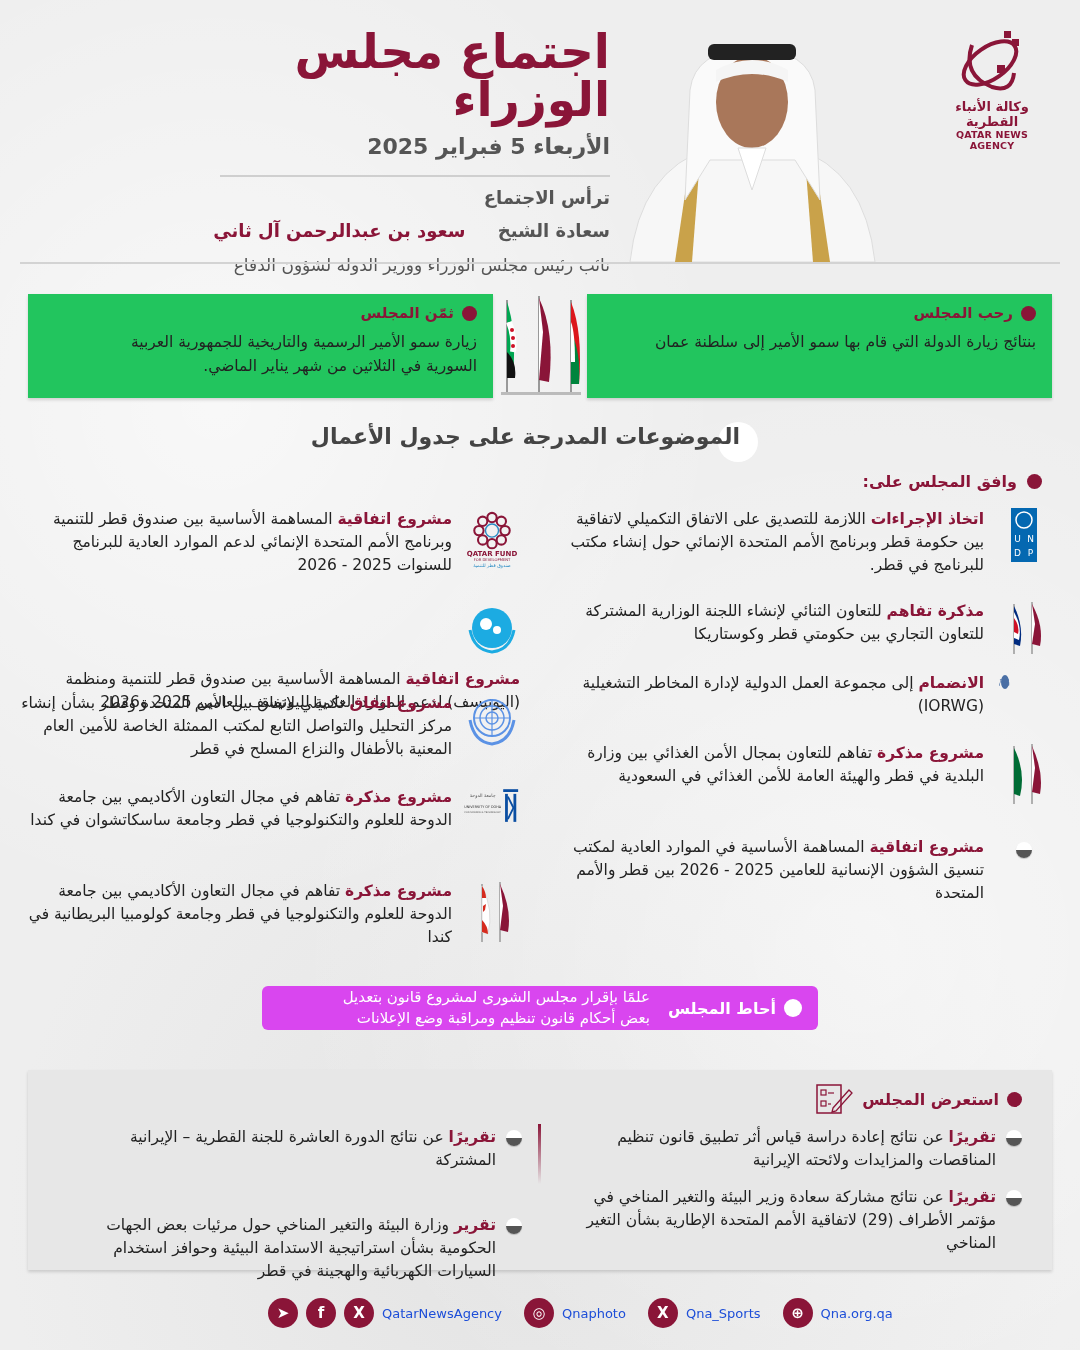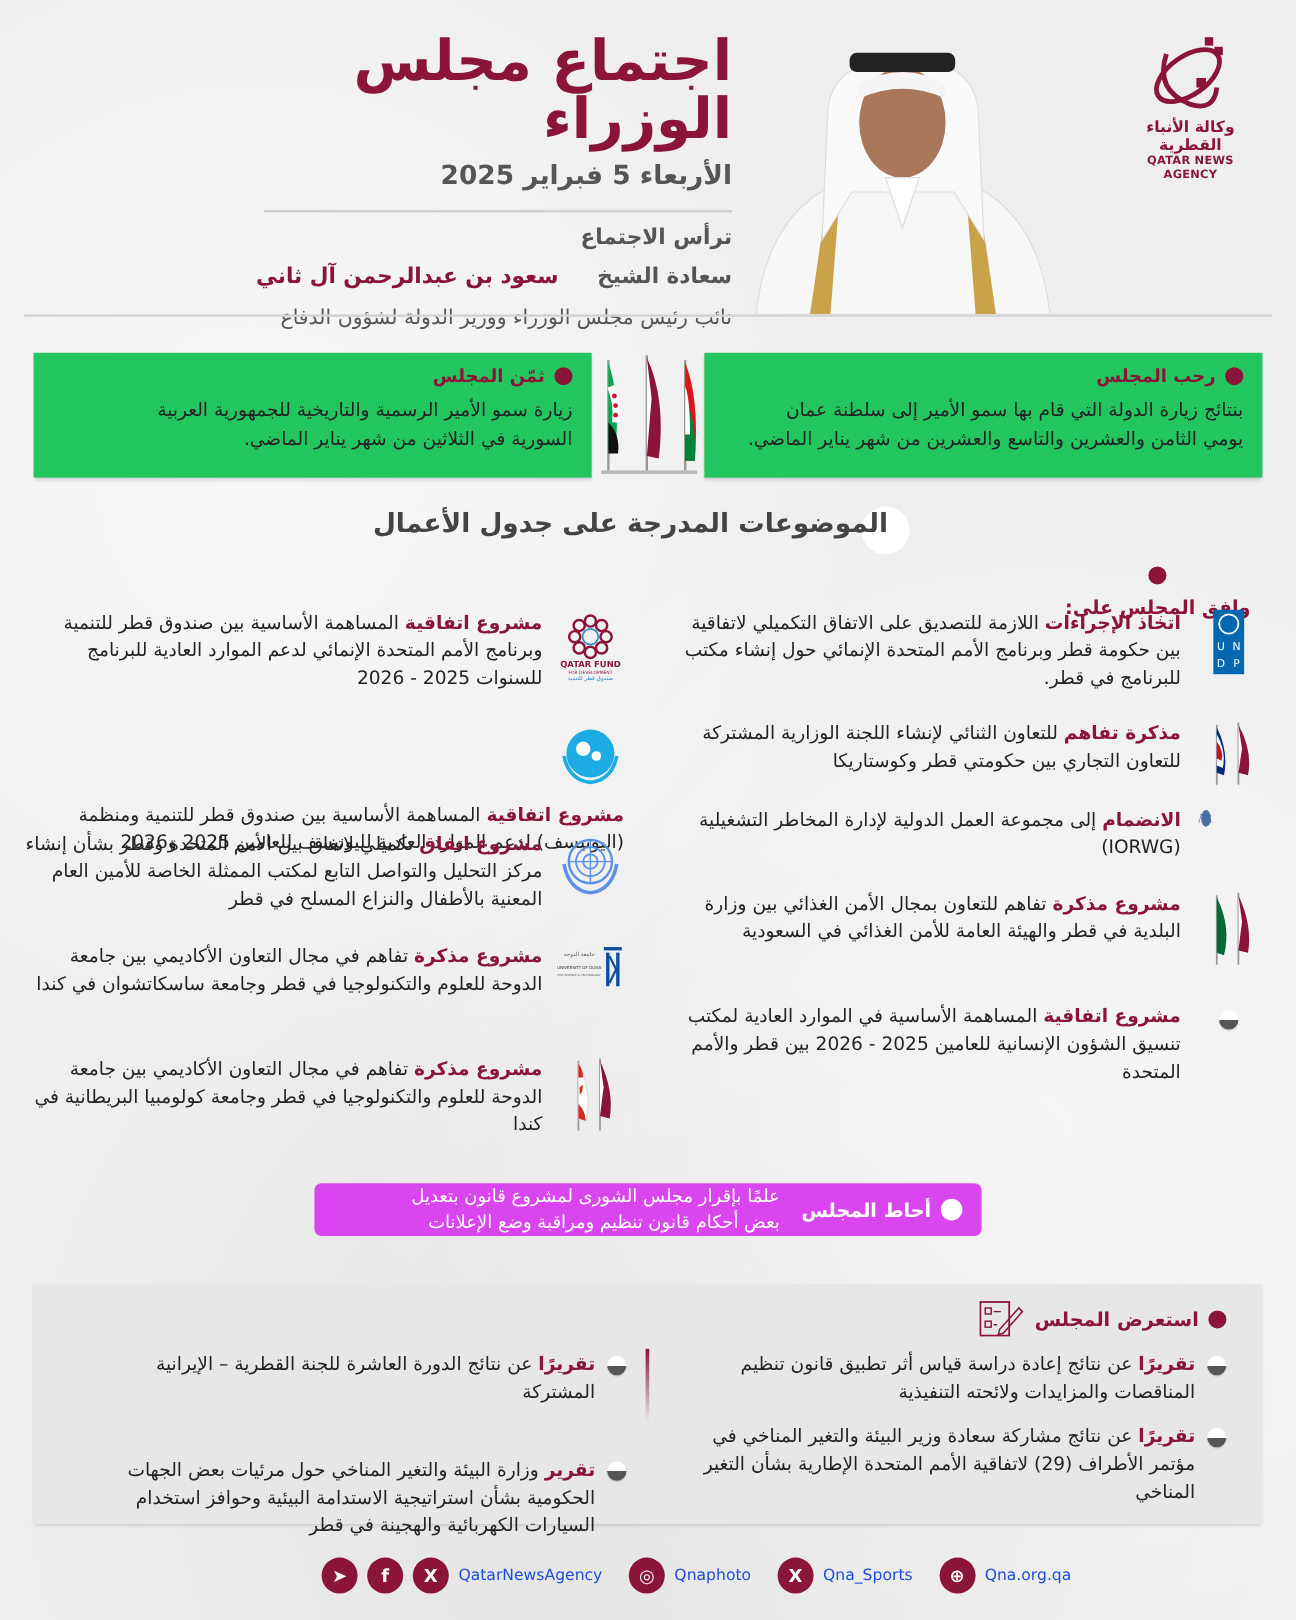--- a/index.html
+++ b/index.html
@@ -41,21 +41,21 @@
   .box-head { display: flex; align-items: center; gap: 8px; font-size: 15px; font-weight: bold; color: #8a1538; }
   .dot { width: 15px; height: 15px; border-radius: 50%; background: #8a1538; display: inline-block; flex: none; }
   .box-body { font-size: 15.5px; color: #222; line-height: 24px; margin-top: 8px; }
   .flags-top { top: 292px; left: 495px; width: 92px; height: 108px; }
 
   
   .section-title { top: 424px; right: 340px; display: flex; align-items: center; }
   .section-title .circ { width: 40px; height: 40px; border-radius: 50%; background: #fff; position: absolute; right: -18px; top: -2px; }
   .section-title span { position: relative; font-size: 22px; font-weight: bold; color: #444; }
 
-  .approved-head { top: 472px; right: 38px; display: flex; align-items: center; gap: 10px; font-size: 16px; font-weight: bold; color: #8a1538; flex-direction: column; }
+  .approved-head { top: 472px; right: 38px; display: flex; align-items: center; gap: 10px; font-size: 16px; font-weight: bold; color: #8a1538; }
 
   
   .item { display: flex; flex-direction: row; align-items: flex-start; gap: 12px; }
   .item .ico { width: 56px; flex: none; display: flex; justify-content: center; }
   .item .txt { font-size: 15.5px; line-height: 23px; color: #222; text-align: right; }
   .item .txt b { color: #8a1538; }
   .col-r { right: 28px; width: 490px; }
   .col-l { right: 560px; width: 500px; }
 
   .bullet-half { width: 16px; height: 16px; border-radius: 50%; background: linear-gradient(to bottom, #fff 0 50%, #555 50% 100%); display:inline-block; box-shadow: 0 1px 1px rgba(0,0,0,0.2); }
@@ -121,21 +121,20 @@
 </div>
 <div class="abs header-rule"></div>
 
 <div class="abs box box-r">
   <div class="box-head">
     <span class="dot"></span>
     <span>رحب المجلس</span>
   </div>
   <div class="box-body">
     <div>بنتائج زيارة الدولة التي قام بها سمو الأمير إلى سلطنة عمان</div>
-    <div>يومي الثامن والعشرين والتاسع والعشرين من شهر يناير الماضي.</div>
   </div>
 </div>
 
 <div class="abs flags-top">
   <svg width="92" height="108" viewBox="0 0 92 108">
     <line x1="12" y1="8" x2="12" y2="102" stroke="#999" stroke-width="2"></line>
     <line x1="44" y1="4" x2="44" y2="102" stroke="#999" stroke-width="2"></line>
     <line x1="76" y1="8" x2="76" y2="102" stroke="#999" stroke-width="2"></line>
     <path d="M12 10 Q22 40 18 80 L12 82 Z" fill="#00a651"></path>
     <path d="M14 30 Q20 45 18 60" fill="none" stroke="#fff" stroke-width="6"></path>
@@ -332,21 +331,21 @@
     <rect x="5" y="17" width="5" height="5" fill="none" stroke="#8a1538" stroke-width="1.2"></rect>
     <line x1="12" y1="9" x2="18" y2="9" stroke="#8a1538" stroke-width="1.2"></line>
     <line x1="12" y1="20" x2="15" y2="20" stroke="#8a1538" stroke-width="1.2"></line>
     <path d="M17 24 L33 6 L36 9 L20 27 L16 28 Z" fill="none" stroke="#8a1538" stroke-width="1.3"></path>
   </svg>
 </div>
 <div class="abs review-divider"></div>
 
 <div class="abs rv-item" style="top:1126px; right:58px; width:460px;">
   <span class="b bullet-half"></span>
-  <div class="t"><b>تقريرًا</b><span> عن نتائج إعادة دراسة قياس أثر تطبيق قانون تنظيم المناقصات والمزايدات ولائحته التنفيذية</span></div>
+  <div class="t"><b>تقريرًا</b><span> عن نتائج إعادة دراسة قياس أثر تطبيق قانون تنظيم المناقصات والمزايدات ولائحته الإيرانية</span></div>
 </div>
 <div class="abs rv-item" style="top:1186px; right:58px; width:460px;">
   <span class="b bullet-half"></span>
   <div class="t"><b>تقريرًا</b><span> عن نتائج مشاركة سعادة وزير البيئة والتغير المناخي في مؤتمر الأطراف (29) لاتفاقية الأمم المتحدة الإطارية بشأن التغير المناخي</span></div>
 </div>
 <div class="abs rv-item" style="top:1126px; right:558px; width:430px;">
   <span class="b bullet-half"></span>
   <div class="t"><b>تقريرًا</b><span> عن نتائج الدورة العاشرة للجنة القطرية – الإيرانية المشتركة</span></div>
 </div>
 <div class="abs rv-item" style="top:1214px; right:558px; width:440px;">

